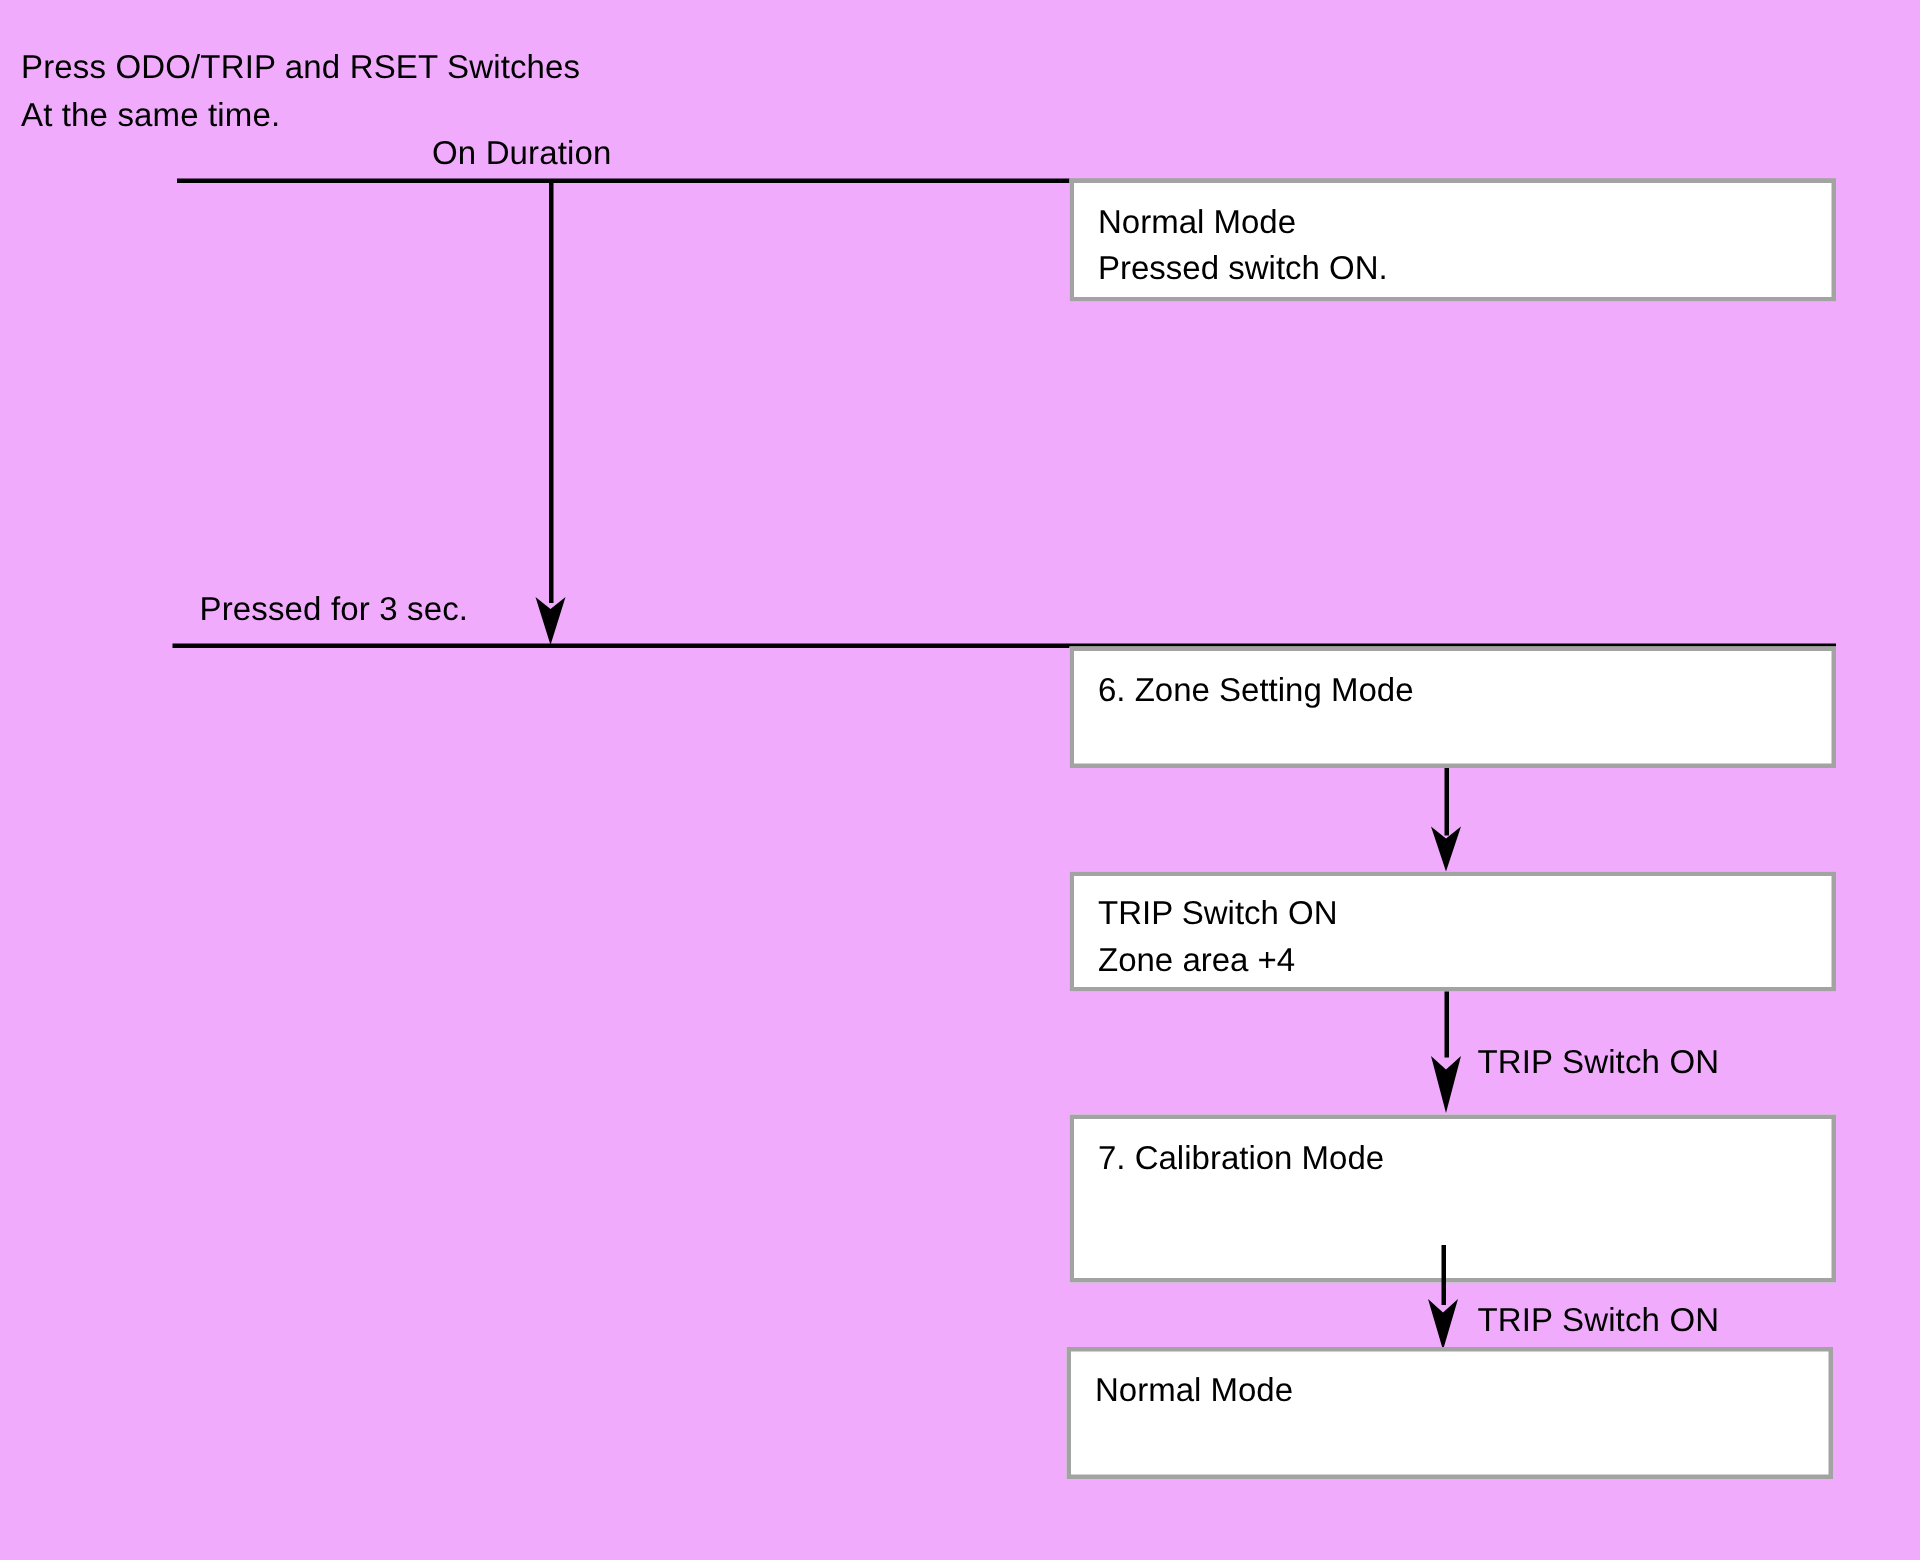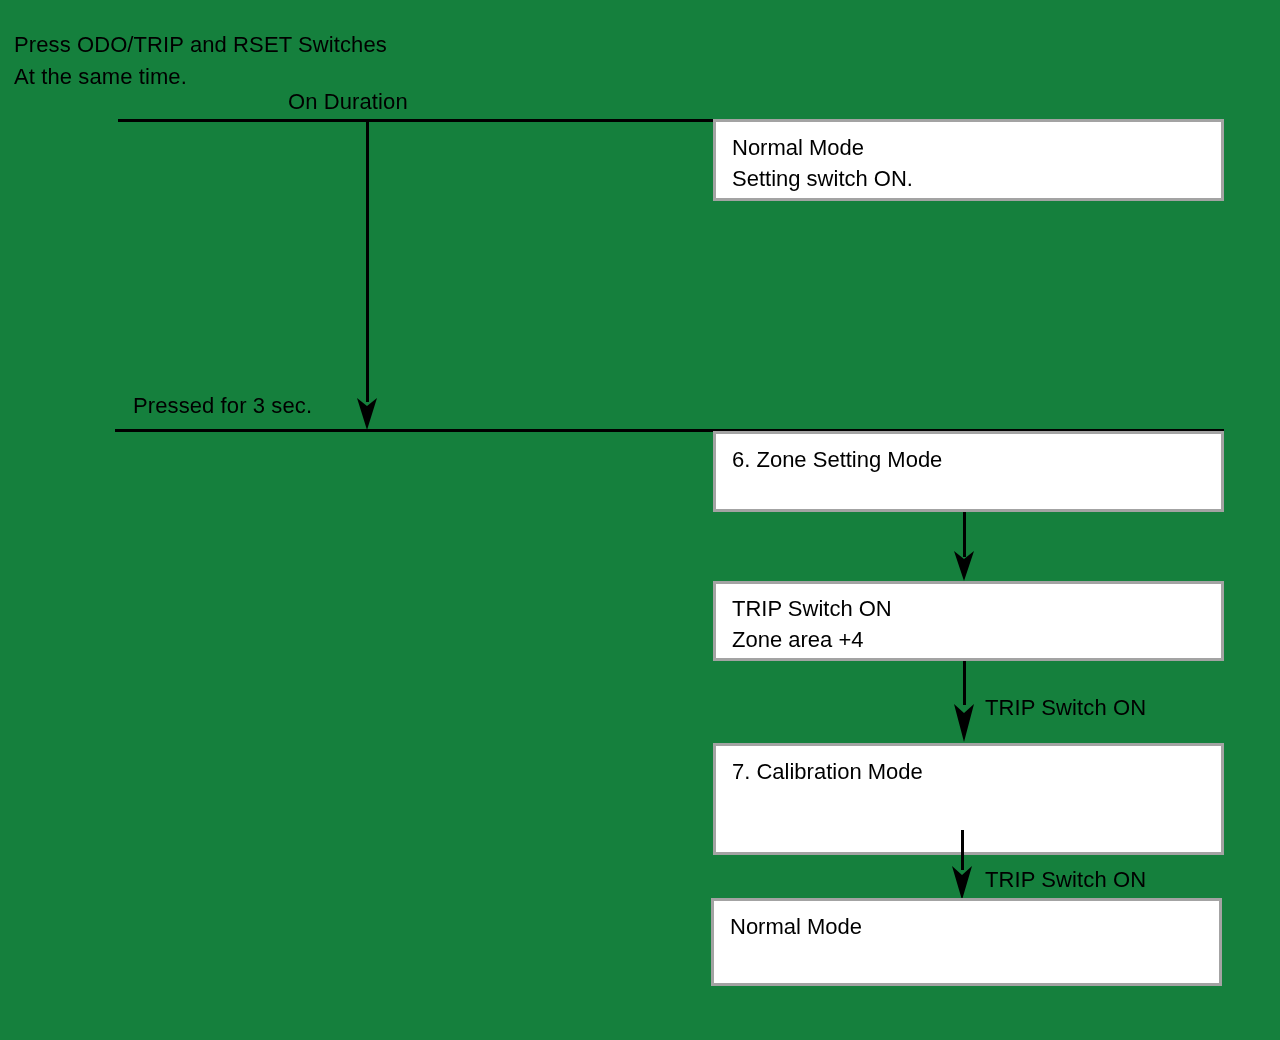--- a/index.html
+++ b/index.html
@@ -4,21 +4,21 @@
 <style>
   html, body {
     margin: 0;
     padding: 0;
     background: #ffffff;
   }
   #canvas {
     position: relative;
     width: 1280px;
     height: 1040px;
-    background: #15803d;
+    background: #f0abfc;
     font-family: "Liberation Sans", sans-serif;
     color: #000000;
     overflow: hidden;
   }
   .txt {
     position: absolute;
     font-size: 22px;
     line-height: 30px;
     white-space: pre;
     color: #000;
@@ -68,21 +68,21 @@
   <svg class="arrow-svg" style="left:354px; top:396px;" width="26" height="36" viewBox="0 0 26 36">
     <polygon points="13,34 3,2 13,10 23,2" fill="#000"></polygon>
   </svg>
 
   <div class="txt" style="left:133px; top:391px;text-align:center;">Pressed for 3 sec.</div>
 
   <div class="rule" style="left:115px; top:429px; width:1109px;"></div>
 
   <div class="box" style="left:713px; top:119px; width:511px; height:82px;">
     <div class="boxtext" style="top:10px;">Normal Mode</div>
-    <div class="boxtext" style="top:41px;">Setting switch ON.</div>
+    <div class="boxtext" style="top:41px;">Pressed switch ON.</div>
   </div>
 
   <div class="box" style="left:713px; top:431px; width:511px; height:81px;">
     <div class="boxtext" style="top:10px;">6. Zone Setting Mode</div>
   </div>
 
   <div class="vline" style="left:963px; top:512px; height:45px;"></div>
   <svg class="arrow-svg" style="left:951px; top:549px;" width="26" height="34" viewBox="0 0 26 34">
     <polygon points="13,32 3,2 13,10 23,2" fill="#000"></polygon>
   </svg>

